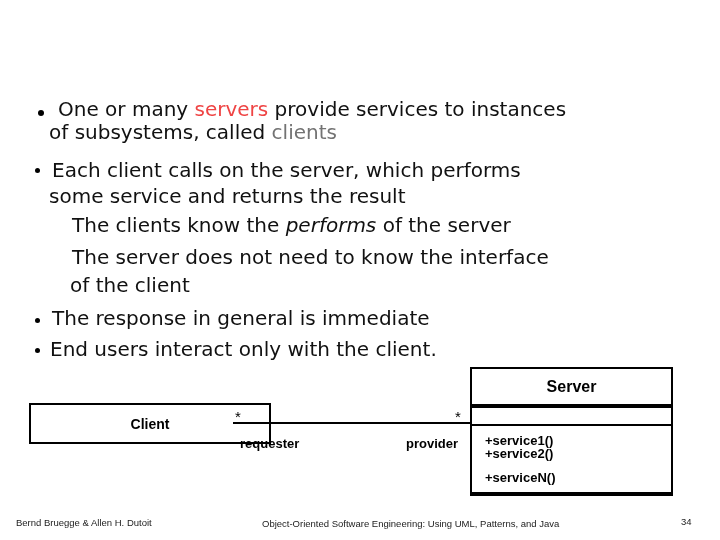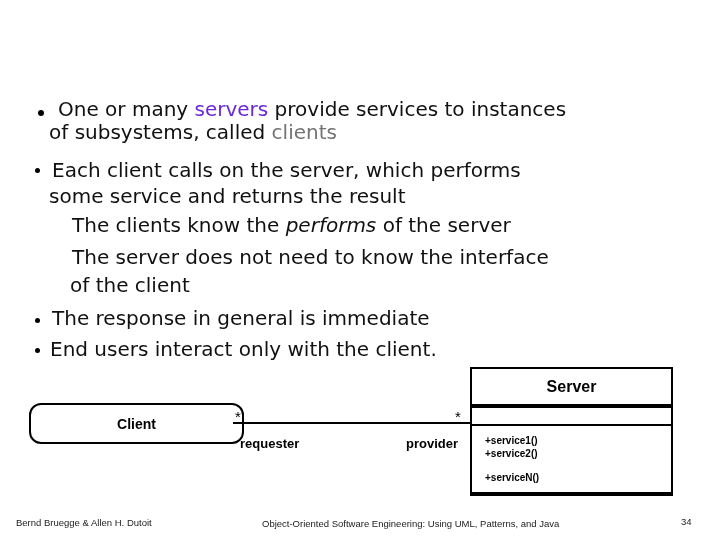--- a/index.html
+++ b/index.html
@@ -19,32 +19,32 @@
   }
   .em-italic{font-style:italic;}
   .dot{position:absolute;background:#000;border-radius:50%;}
   
   .uml-box{
     position:absolute;border:2px solid #000;background:#fff;
     font-family:"Liberation Sans",sans-serif;font-weight:bold;color:#000;
     box-sizing:border-box;
   }
   .client-box{
-    left:29px;top:403px;width:215px;height:41px;
-    display:flex;align-items:center;justify-content:center;font-size:14px;border-radius:12px;
+    left:29px;top:403px;width:242px;height:41px;
+    display:flex;align-items:center;justify-content:center;font-size:14px;
   }
   .server-box{
     left:470px;top:367px;width:203px;height:129px;border-bottom-width:4px;
   }
   .server-title{
     height:35px;border-bottom:4px solid #000;
     display:flex;align-items:center;justify-content:center;font-size:16px;
   }
   .server-empty{height:16px;border-bottom:2px solid #000;}
-  .server-methods{padding:8px 0 0 13px;font-size:10px;line-height:13px;}
+  .server-methods{padding:8px 0 0 13px;font-size:13px;line-height:13px;}
   .svcN{margin-top:11px;}
   .assoc-line{position:absolute;left:233px;top:422px;width:237px;height:2px;background:#000;}
   .mult{
     position:absolute;font-family:"Liberation Sans",sans-serif;
     font-size:15px;line-height:15px;color:#000;
   }
   .role{
     position:absolute;font-family:"Liberation Sans",sans-serif;
     font-size:13px;line-height:15px;font-weight:bold;color:#000;white-space:nowrap;
   }
@@ -59,21 +59,21 @@
 <body>
 
 <div class="slide">
 
 
   <div class="dot" style="left:38px;top:110px;width:6px;height:6px"></div>
   <div class="dot" style="left:35px;top:168px;width:5px;height:5px"></div>
   <div class="dot" style="left:35px;top:318px;width:5px;height:5px"></div>
   <div class="dot" style="left:35px;top:348px;width:5px;height:5px"></div>
 
-  <div class="line" style="left:58px;top:97px"><span>One or many </span><span class="blue" style="color: #6d28d9;">servers</span><span> provide services to instances</span></div>
+  <div class="line" style="left:58px;top:97px"><span>One or many </span><span class="blue" style="color: #ef4444;">servers</span><span> provide services to instances</span></div>
   <div class="line" style="left:49px;top:120px"><span>of subsystems, called </span><span class="blue" style="color: #737373;">clients</span></div>
 
   <div class="line" style="left:52px;top:158px">Each client calls on the server, which performs</div>
   <div class="line" style="left:49px;top:184px">some service and returns the result</div>
 
   <div class="line" style="left:72px;top:213px"><span>The clients know the </span><span class="em-italic">performs</span><span> of the server</span></div>
   <div class="line" style="left:72px;top:245px">The server does not need to know the interface</div>
   <div class="line" style="left:70px;top:273px">of the client</div>
 
   <div class="line" style="left:52px;top:306px">The response in general is immediate</div>

